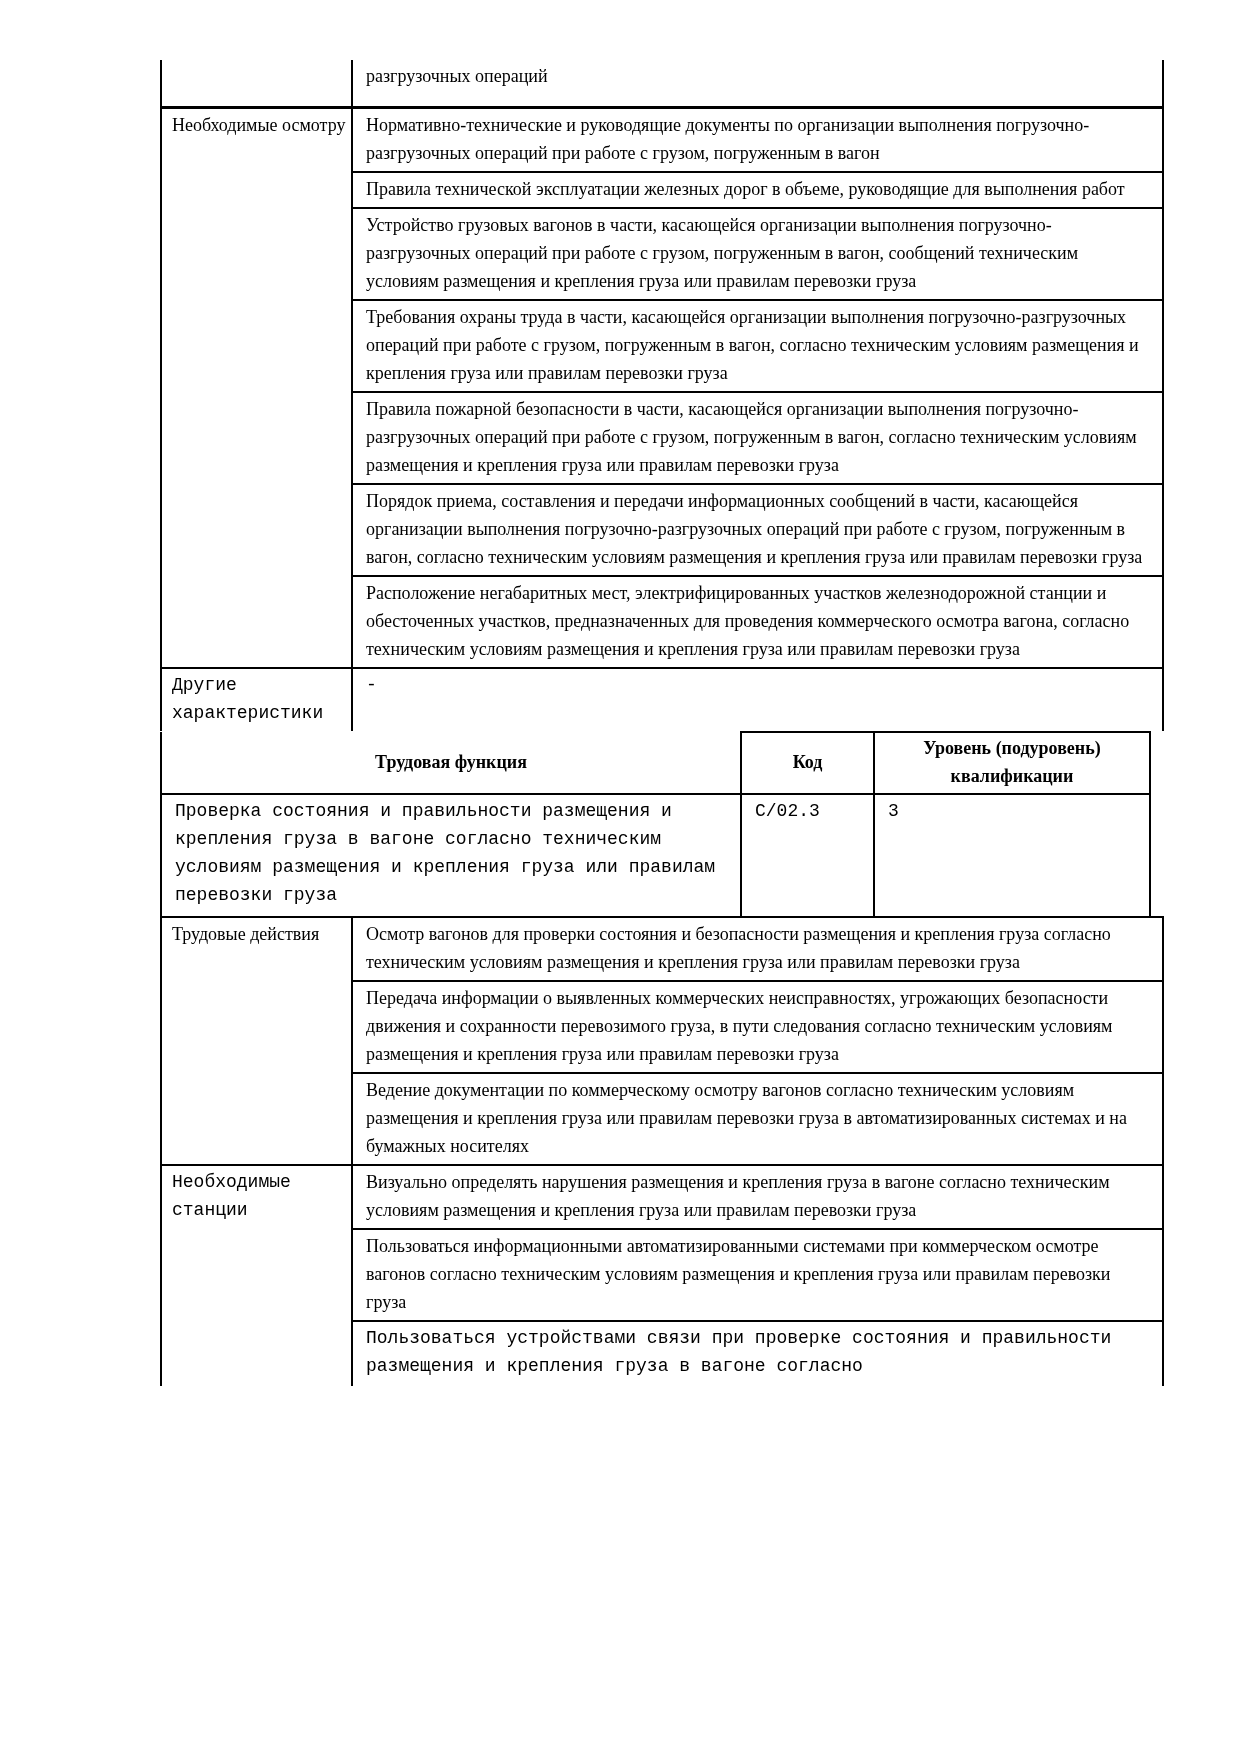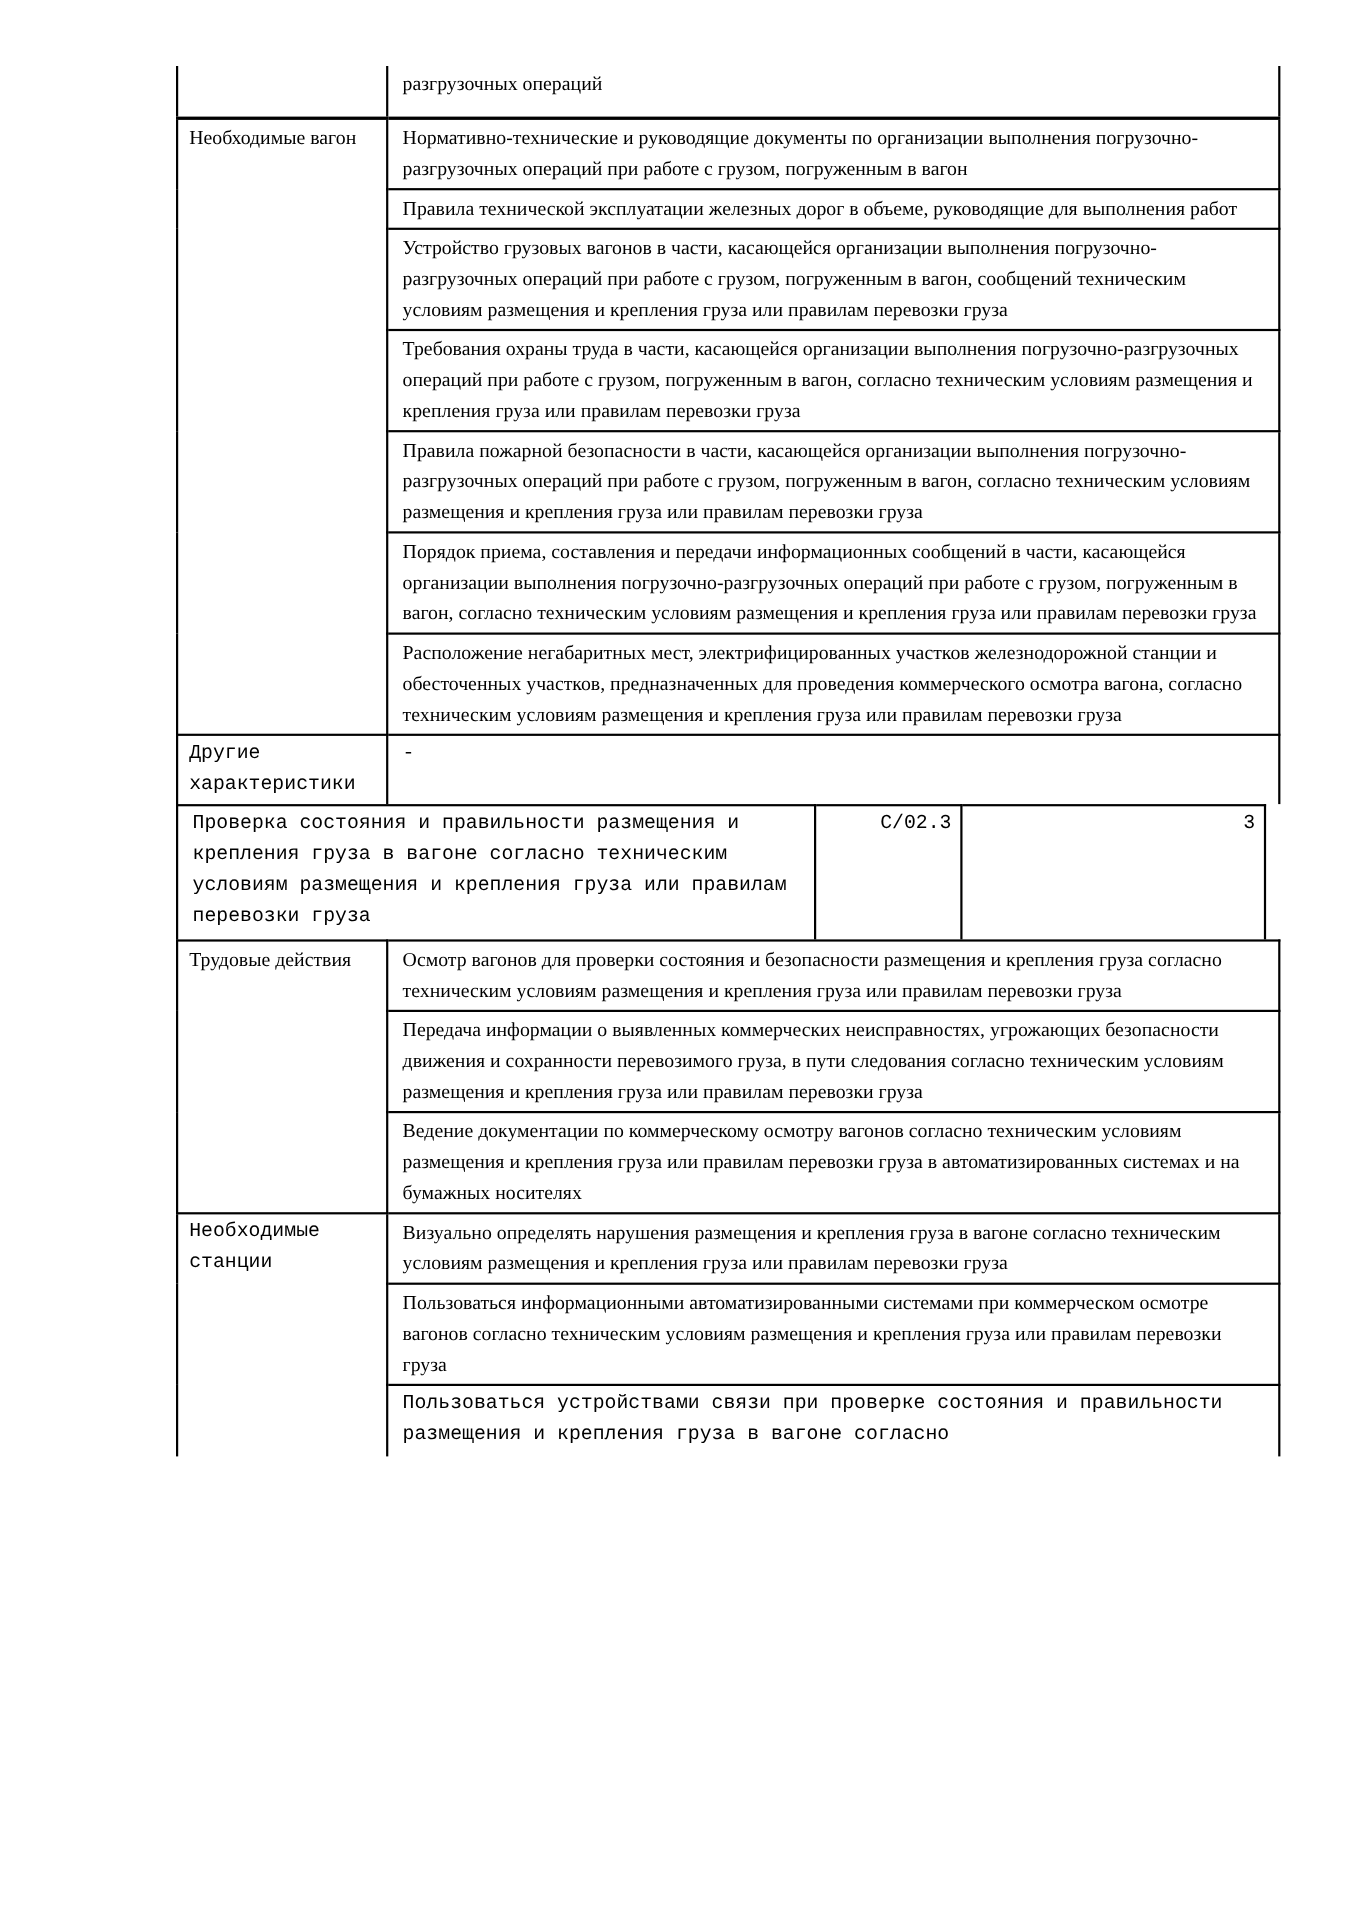--- a/index.html
+++ b/index.html
@@ -46,21 +46,21 @@
   .tB .colLevel{width:276px;}
   .tB .hdr td{
     font-weight:bold;
     text-align:center;
     vertical-align:middle;
     padding:1px 6px 3px 6px;
     height:56px;
   }
   .tB .hdr .h-func{border-top:none;}
   .tB .data td{height:115px;border-radius:25px;}
-  .center{text-align:right;}
+  .center{text-align:left;}
   
   .tC{width:1002px;}
   .tC .colLabel{width:191px;}
   .tC .colText{width:811px;}
   .cut-row td{height:58px;}
 </style>
 </head>
 <body>
 
 <div class="page">
@@ -69,21 +69,21 @@
     <colgroup>
         <col class="colLabel">
         <col class="colText">
       </colgroup>
     <tbody>
       <tr class="cont-row">
         <td class="label-cell"></td>
         <td>разгрузочных операций</td>
       </tr>
       <tr>
-        <td class="label-cell" rowspan="7">Необходимые вагон</td>
+        <td class="label-cell" rowspan="7">Необходимые осмотру</td>
         <td>Нормативно-технические и руководящие документы по организации выполнения погрузочно-разгрузочных операций при работе с грузом, погруженным в вагон</td>
       </tr>
       <tr>
         <td>Правила технической эксплуатации железных дорог в объеме, руководящие для выполнения работ</td>
       </tr>
       <tr>
         <td>Устройство грузовых вагонов в части, касающейся организации выполнения погрузочно-разгрузочных операций при работе с грузом, погруженным в вагон, сообщений техническим условиям размещения и крепления груза или правилам перевозки груза</td>
       </tr>
       <tr>
         <td>Требования охраны труда в части, касающейся организации выполнения погрузочно-разгрузочных операций при работе с грузом, погруженным в вагон, согласно техническим условиям размещения и крепления груза или правилам перевозки груза</td>
@@ -104,20 +104,25 @@
     </tbody>
   </table>
 
   <table class="tB">
     <colgroup>
         <col class="colFunc">
         <col class="colCode">
         <col class="colLevel">
       </colgroup>
     <tbody>
+      <tr class="hdr">
+        <td class="h-func">Трудовая функция</td>
+        <td>Код</td>
+        <td>Уровень (подуровень) квалификации</td>
+      </tr>
       <tr class="data">
         <td class="no-bottom">Проверка состояния и правильности размещения и крепления груза в вагоне согласно техническим условиям размещения и крепления груза или правилам перевозки груза</td>
         <td class="center no-bottom">С/02.3</td>
         <td class="center no-bottom">3</td>
       </tr>
     </tbody>
   </table>
 
   <table class="tC">
     <colgroup>

